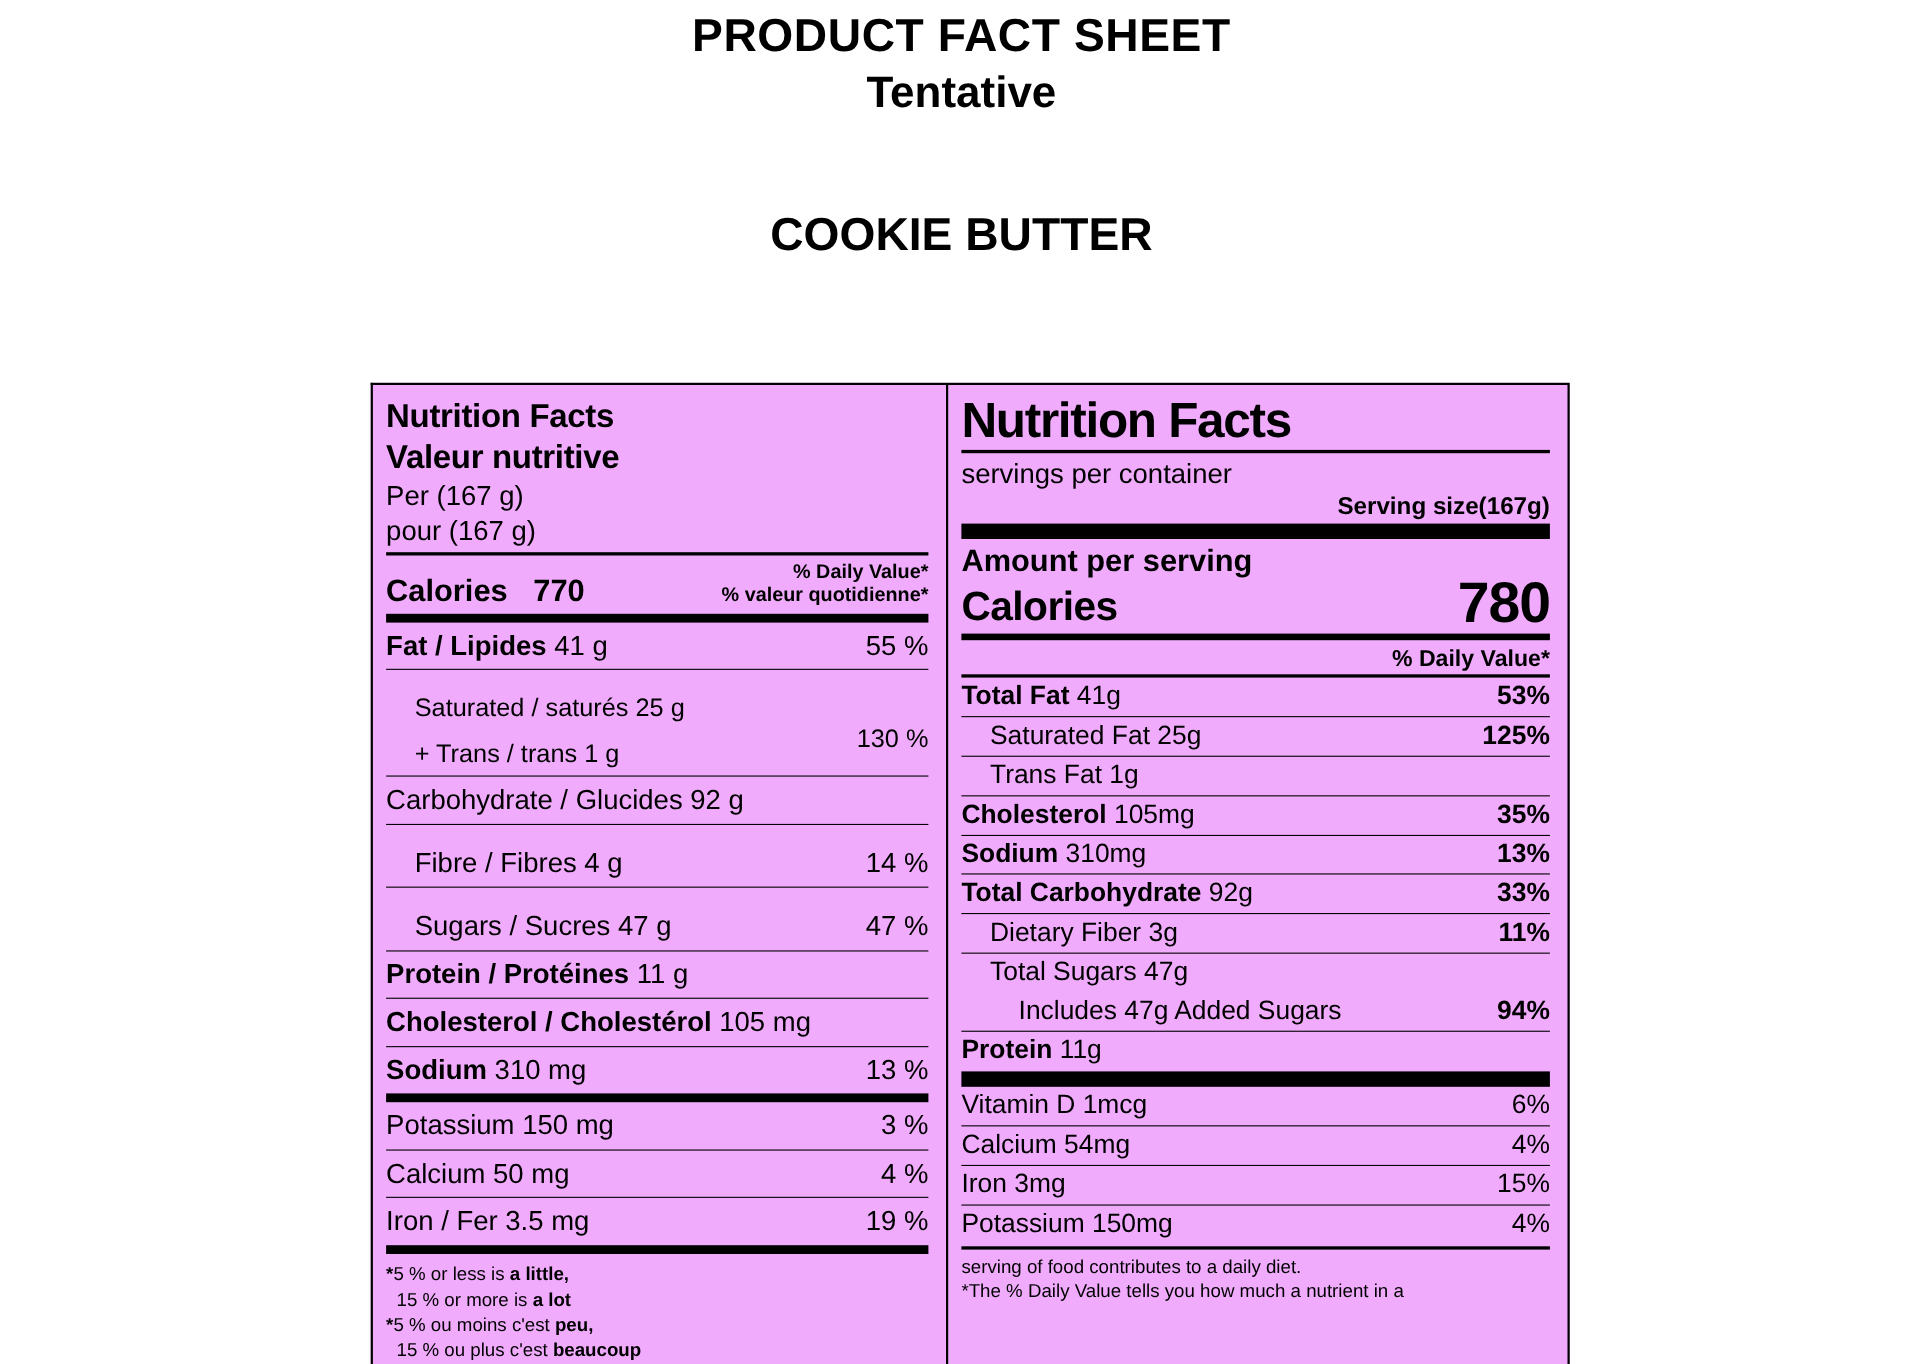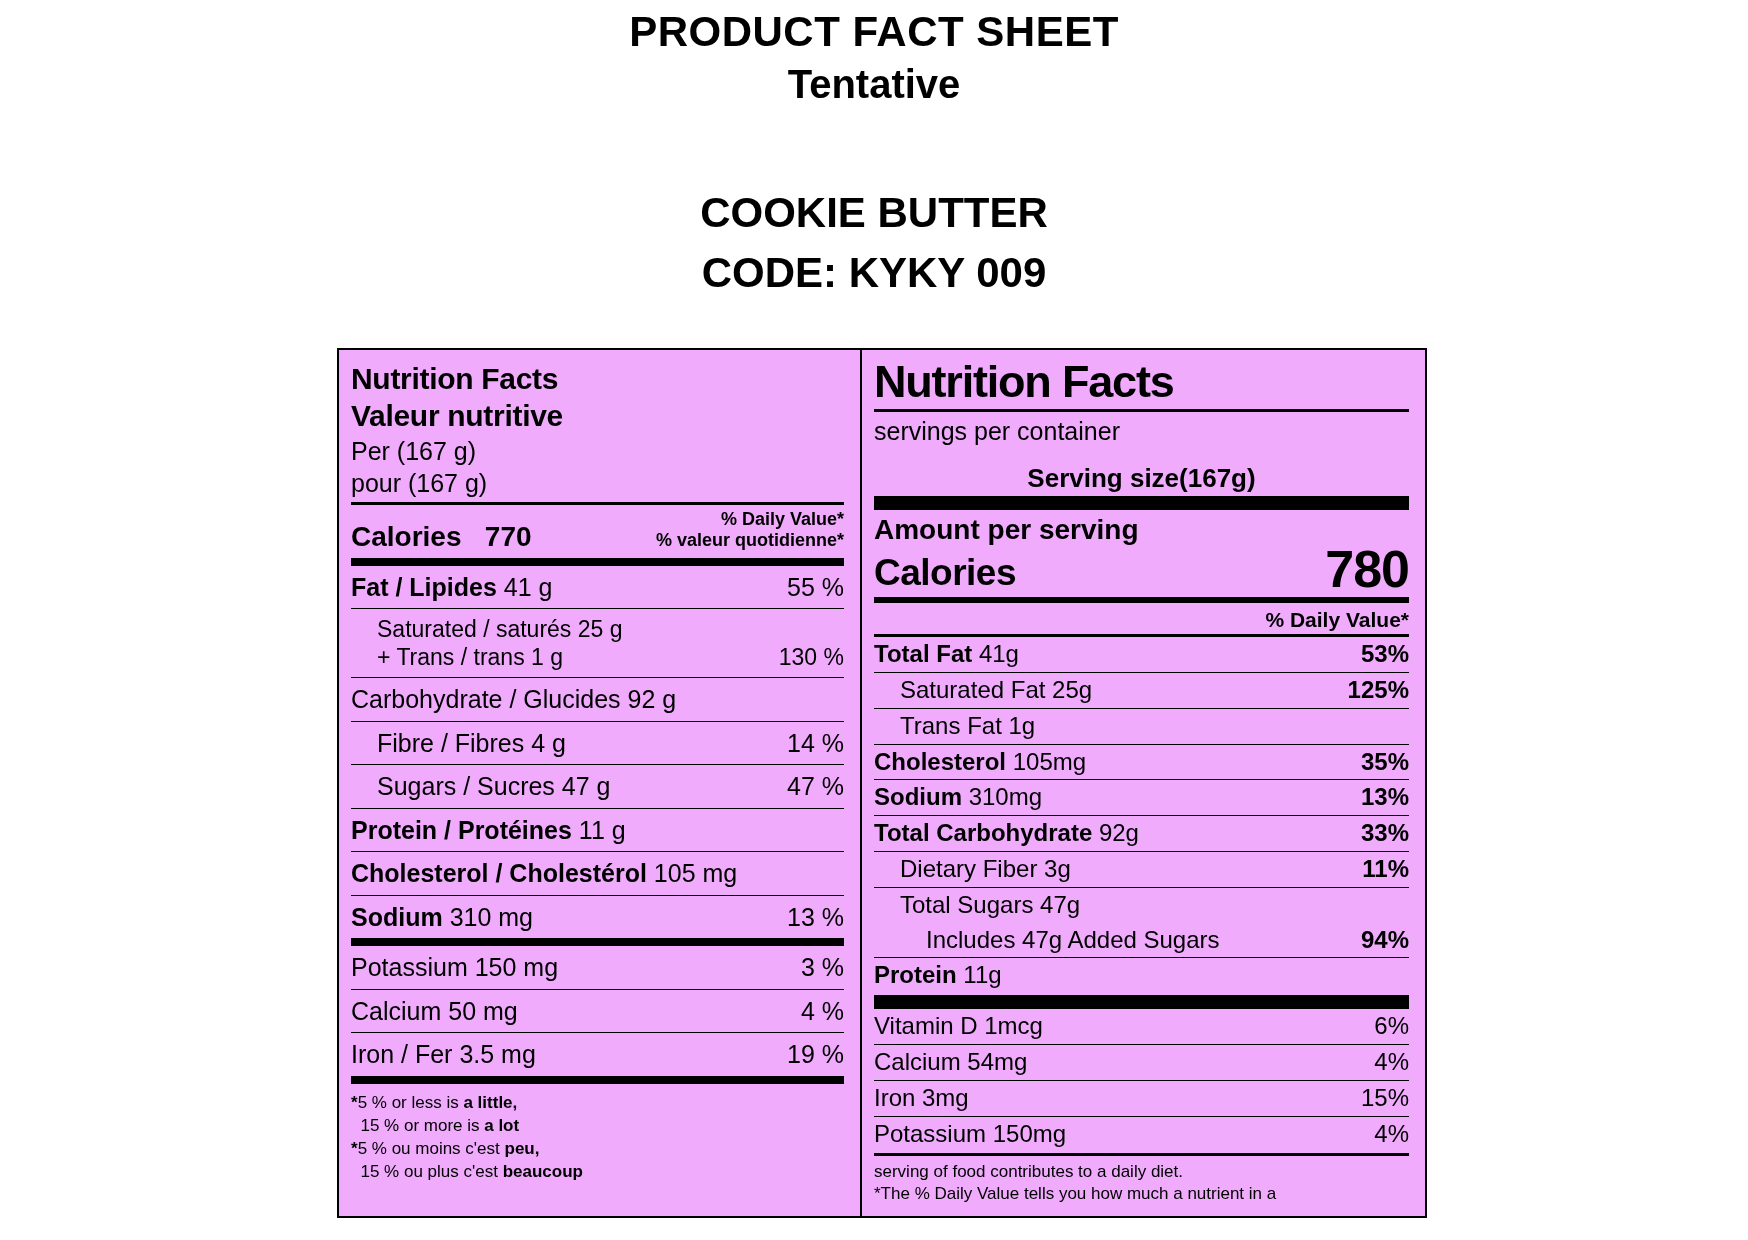--- a/index.html
+++ b/index.html
@@ -105,21 +105,21 @@
   .ca-dv b { font-weight: bold; }
 
   .row {
     display: flex;
     justify-content: space-between;
     align-items: baseline;
     padding: 2px 0;
   }
   .row .lbl { font-size: 25px; }
   .row .val { font-size: 25px; white-space: nowrap; }
-  .ind1 { padding-left: 26px; }
+  .ind1 { padding-left: 26px; margin-top: 14px; }
   .b { font-weight: bold; }
 
   .two-line-group { padding: 2px 0; }
   .two-line-group .line { display: flex; justify-content: space-between; }
 
   .ca-foot {
     font-size: 17px;
     line-height: 1.35;
     padding-top: 4px;
   }
@@ -134,25 +134,25 @@
   .us-title {
     font-size: 45px;
     font-weight: bold;
     letter-spacing: -1.2px;
     line-height: 1.05;
     margin: 0 0 2px 0;
   }
   .us-servings { font-size: 25px; margin: 2px 0 0 0; }
   .us-serving-row {
     display: flex;
-    justify-content: center;
+    justify-content: flex-end;
     align-items: baseline;
-    font-size: 26px;
-    font-weight: bold;
-    margin-top: 17px;
+    font-size: 22px;
+    font-weight: bold;
+    margin-top: 1px;
   }
   .us-amount { font-size: 28px; font-weight: bold; margin-top: 3px; }
   .us-cal-row {
     display: flex;
     justify-content: space-between;
     align-items: flex-end;
     margin-top: -4px;
   }
   .us-cal-lbl { font-size: 37px; font-weight: bold; letter-spacing: -0.5px; }
   .us-cal-val { font-size: 52px; font-weight: bold; letter-spacing: -1px; line-height: 1; margin-left: 26px; }
@@ -187,21 +187,20 @@
 </head>
 <body>
 
 <div class="page-head">
   <h1 class="doc-title">PRODUCT FACT SHEET</h1>
   <h2 class="doc-subtitle">Tentative</h2>
 </div>
 
 <div class="product-block">
   <p class="product-name">COOKIE BUTTER</p>
-  <p class="product-code">CODE: KYKY 009</p>
 </div>
 
 <div class="labels-wrap">
 
   <div class="label label-ca">
     <div class="ca-title1">Nutrition Facts</div>
     <div class="ca-title2">Valeur nutritive</div>
     <div class="ca-per">Per (167 g)</div>
     <div class="ca-per">pour (167 g)</div>
 

